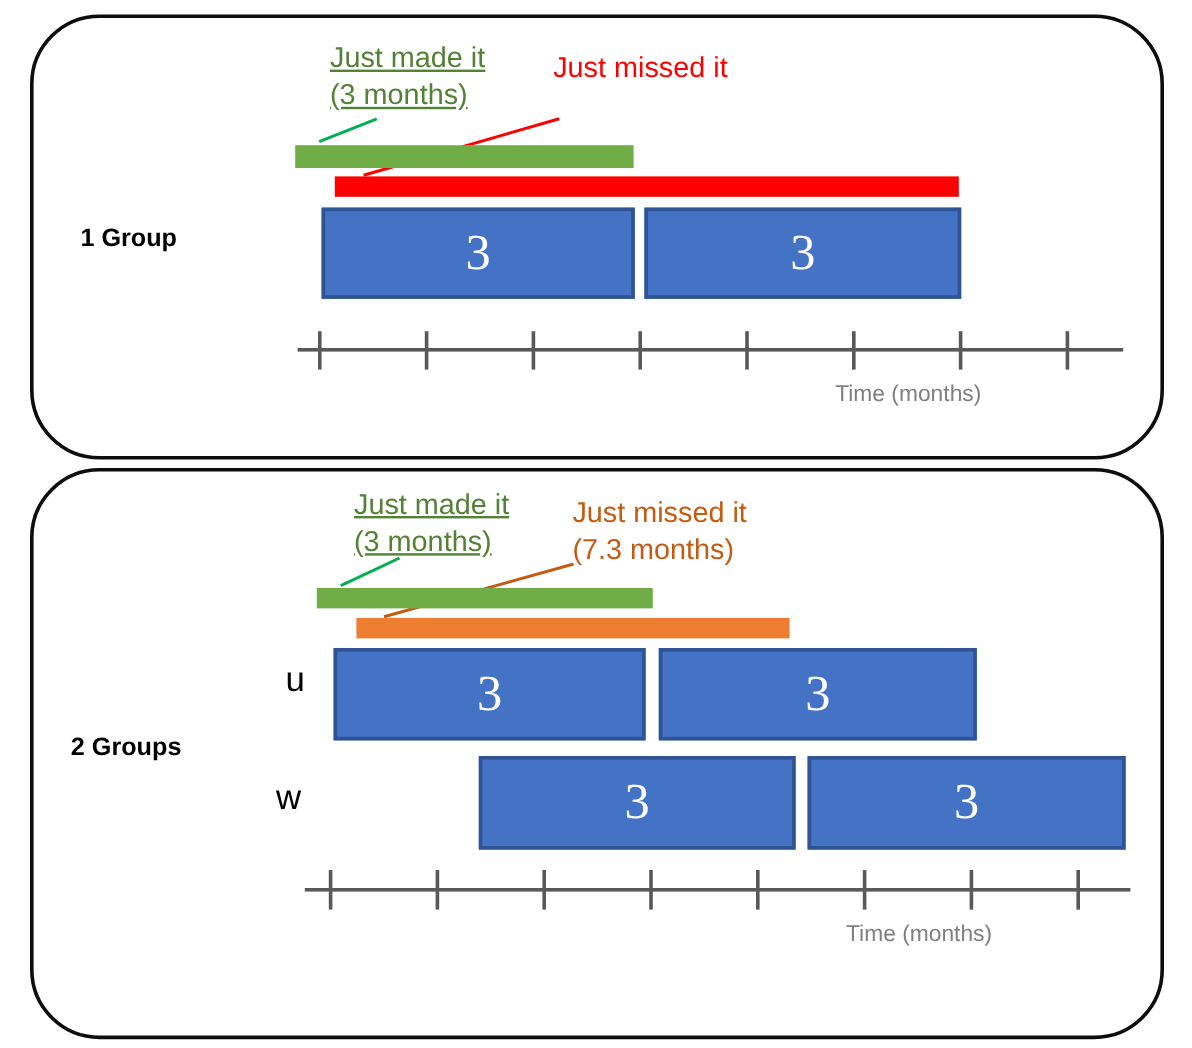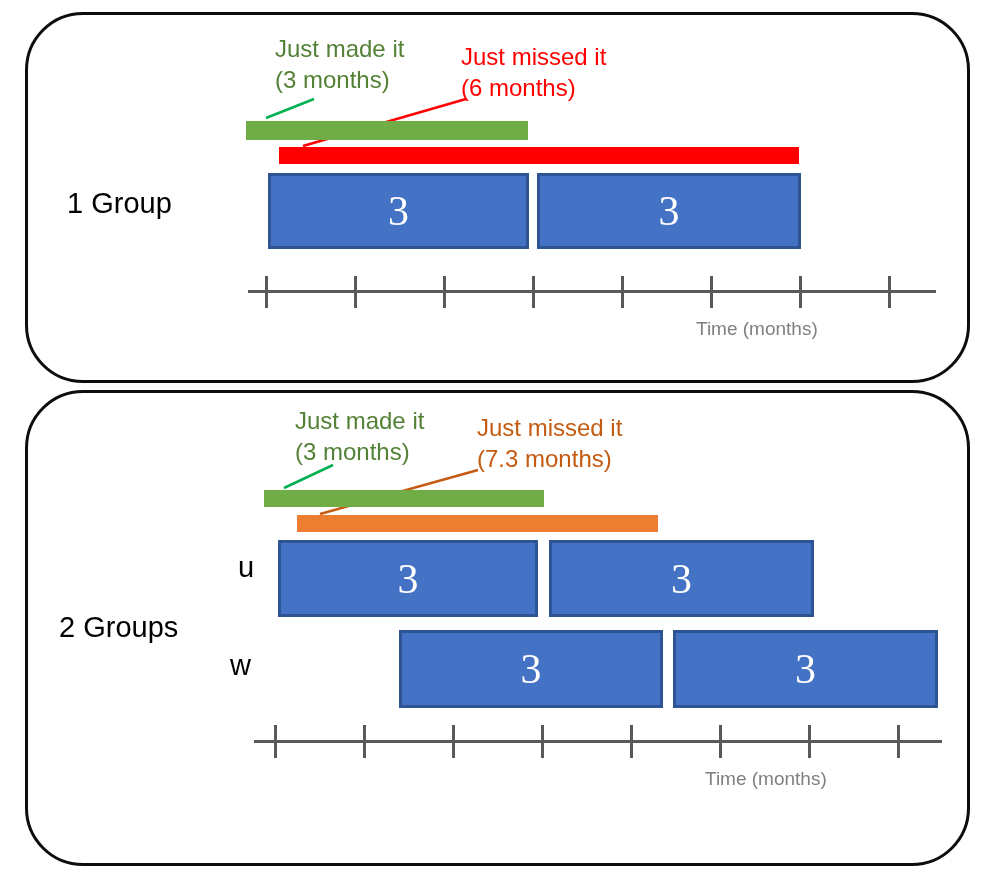--- a/index.html
+++ b/index.html
@@ -15,29 +15,29 @@
     left: 25px; width: 945px;
     background: #ffffff;
     border: 3px solid #0d0d0d;
     border-radius: 58px;
   }
   #panel-1group  { top: 12px;  height: 371px; }
   #panel-2groups { top: 390px; height: 476px; }
 
   .panel-title {
     position: absolute;
-    font-size: 29px; font-weight: normal; color: #000000;
+    font-size: 21px; font-weight: bold; color: #000000;
     white-space: nowrap;
   }
   .annotation {
     position: absolute;
     font-size: 24px; line-height: 31px;
     white-space: nowrap;
   }
-  .ann-green  { color: #538135; }
+  .ann-green  { color: #538135; text-decoration: underline; }
   .ann-red    { color: #FF0000; }
   .ann-orange { color: #C55A11; }
 
   .bar { position: absolute; }
   .bar-green  { background: #70AD47; height: 19px; }
   .bar-red    { background: #FF0000; height: 17px; }
   .bar-orange { background: #ED7D31; height: 17px; }
 
   .interval-box {
     position: absolute;
@@ -110,21 +110,20 @@
 
   <div class="panel-title" id="p1-title">1 Group</div>
 
   <div class="annotation ann-green" id="p1-ann-made">
     <div>Just made it</div>
     <div>(3 months)</div>
   </div>
 
   <div class="annotation ann-red" id="p1-ann-missed">
     <div>Just missed it</div>
-    <div>(6 months)</div>
   </div>
 
   <svg class="leader-svg">
     <line x1="238" y1="103" x2="286" y2="84" stroke="#00B050" stroke-width="2.5"></line>
     <line x1="275" y1="131" x2="438" y2="84" stroke="#FF0000" stroke-width="2.5"></line>
   </svg>
 
   <div class="bar bar-green" id="p1-bar-green"></div>
   <div class="bar bar-red" id="p1-bar-red"></div>
 

